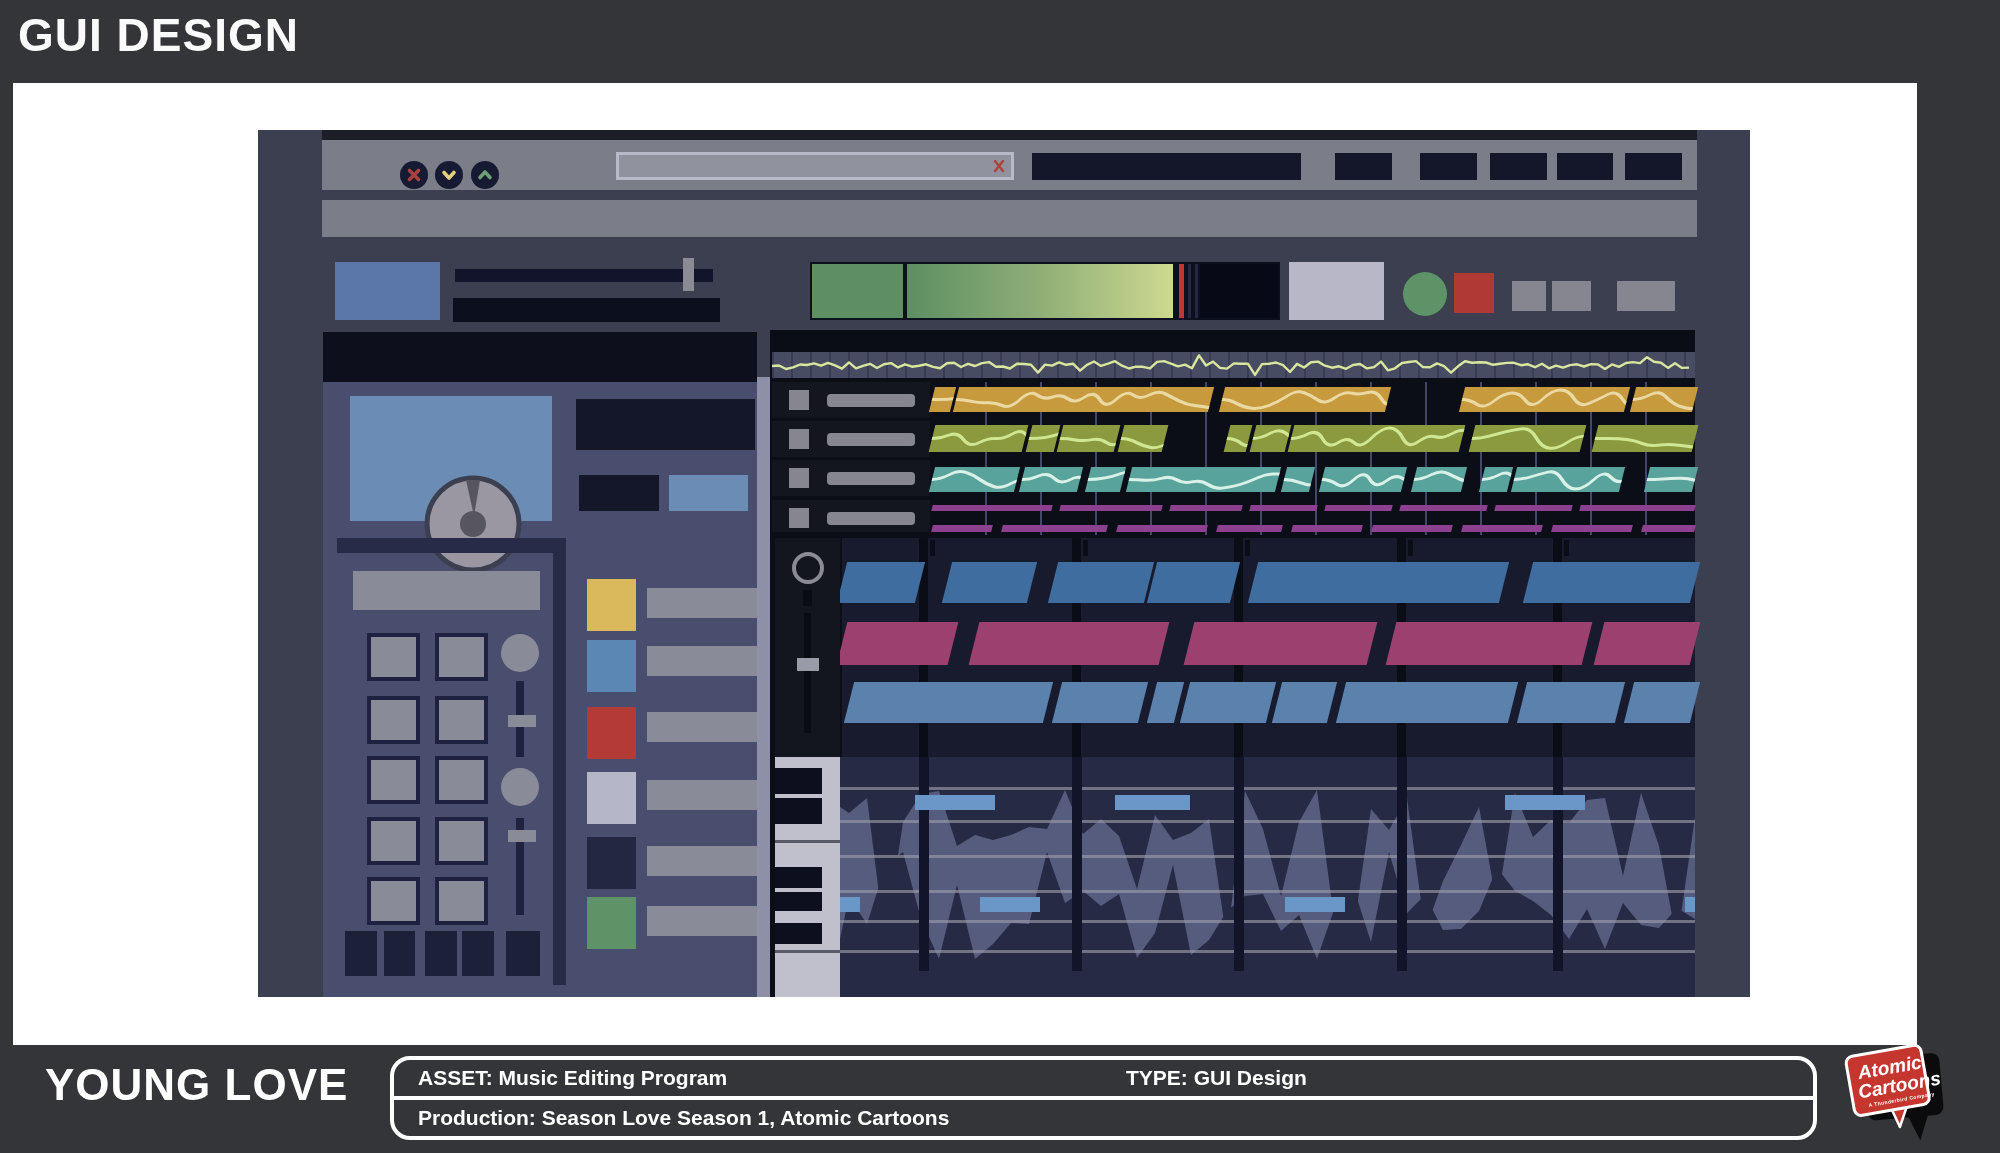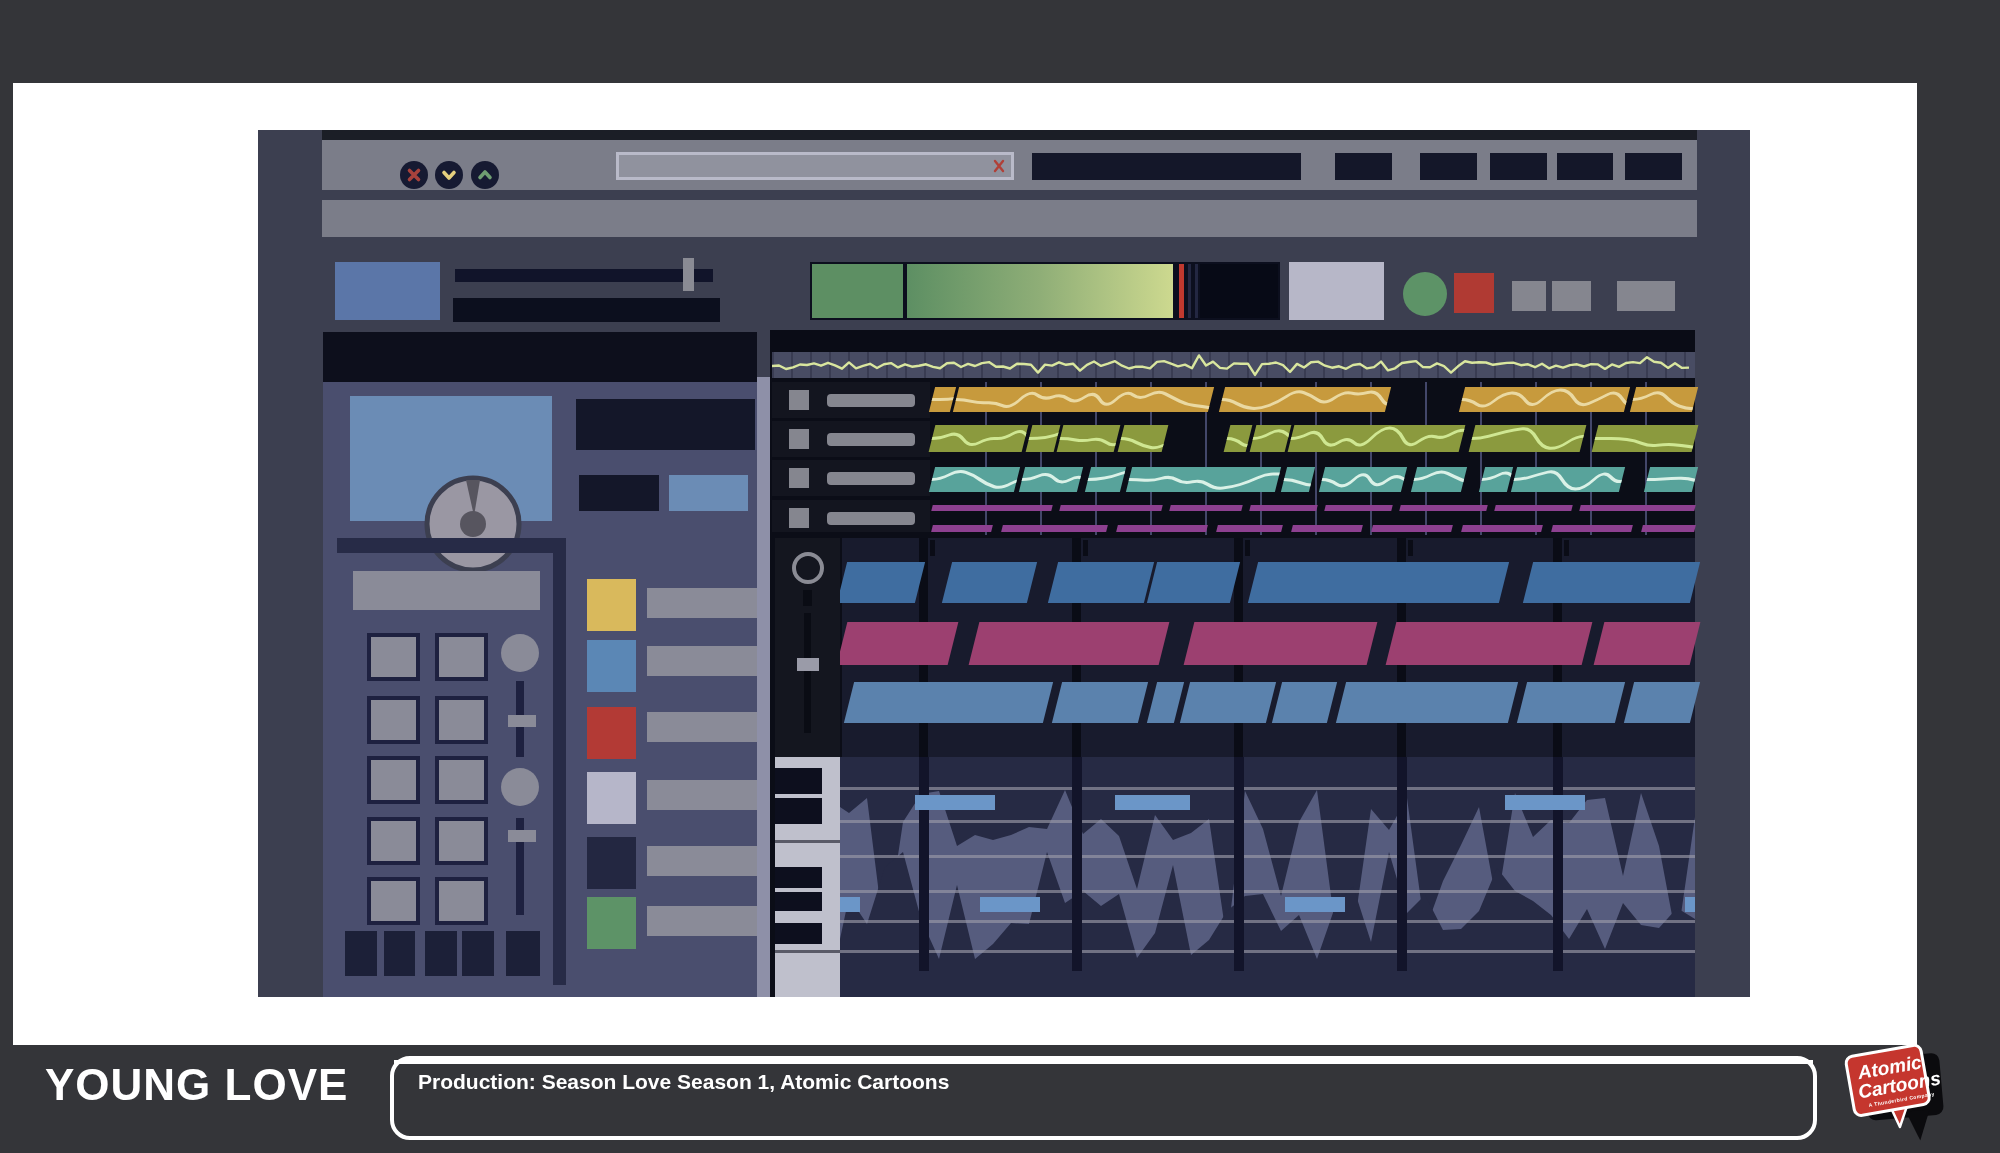--- a/index.html
+++ b/index.html
@@ -94,20 +94,21 @@
   .info-row .lab1 { position:absolute; left:24px; }
   .info-row .lab2 { position:absolute; left:732px; }
   #info-div { height:4px; background:#fff; }
   #logo { position:absolute; left:1838px; top:1040px; }
   #logo text { font-family:"Liberation Sans", sans-serif; }
 </style>
 </head>
 <body>
 
 <div id="frame">
+  <div id="sheet-title">GUI DESIGN</div>
 
   <div id="artboard">
     <div id="daw">
       <div id="top-strip"></div>
 
       <div id="titlebar">
         <div class="winbtn" style="left:78px">
           <span><svg width="20" height="20" viewBox="0 0 20 20">
                 <path d="M5.5 5.5 L14.5 14.5 M14.5 5.5 L5.5 14.5" stroke="#a8423c" stroke-width="3.6" stroke-linecap="round" fill="none"></path>
               </svg></span>
@@ -444,20 +445,24 @@
             <div class="midi-note" style="left: 140px; top: 140px; width: 60px; background: rgb(107, 150, 200);"></div>
             <div class="midi-note" style="left: 445px; top: 140px; width: 60px; background: rgb(107, 150, 200);"></div>
             <div class="midi-note" style="left: 845px; top: 140px; width: 10px; background: rgb(107, 150, 200);"></div>
           </div>
       </div>
     </div>
   </div>
 
   <div id="footer-title">YOUNG LOVE</div>
   <div id="info-box">
+    <div class="info-row">
+      <span class="lab1">ASSET: Music Editing Program</span>
+      <span class="lab2">TYPE: GUI Design</span>
+    </div>
     <div id="info-div"></div>
     <div class="info-row">
       <span class="lab1">Production: Season Love Season 1, Atomic Cartoons</span>
     </div>
   </div>
 
   <svg id="logo" width="122" height="108" viewBox="0 0 122 108">
     <g transform="rotate(-5 62 52)">
       <rect x="28" y="16" width="76" height="62" rx="8" fill="#0b0b0e"></rect>
       <polygon points="66,72 90,72 78,102" fill="#0b0b0e"></polygon>

